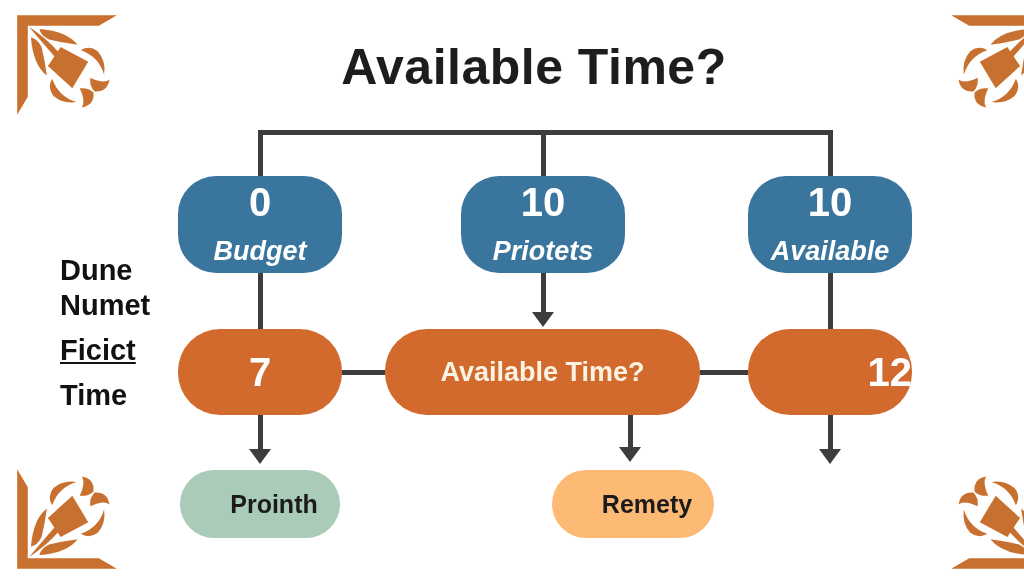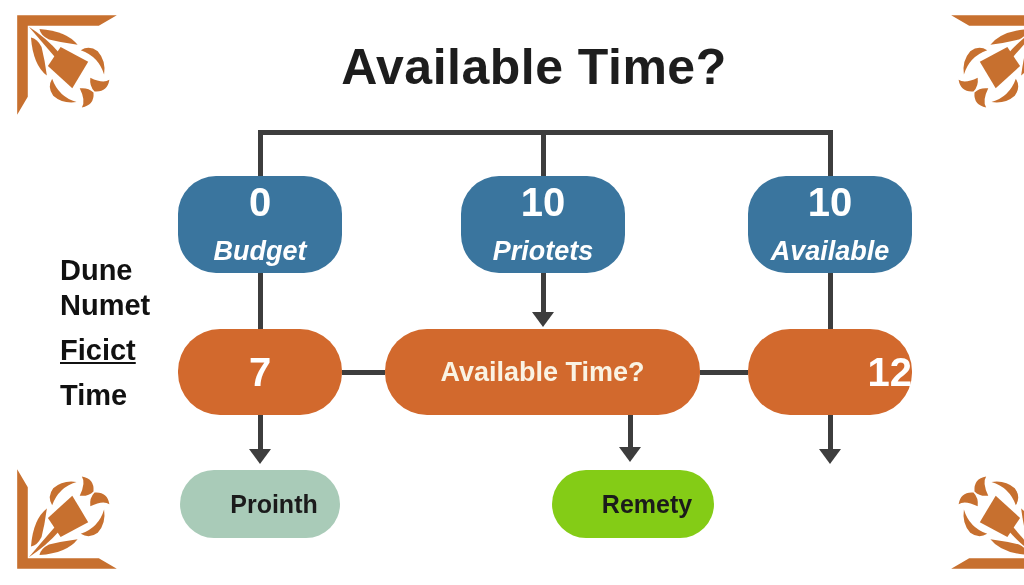--- a/index.html
+++ b/index.html
@@ -24,21 +24,21 @@
   .node{position:absolute;display:flex;flex-direction:column;align-items:center;justify-content:center;text-align:center;}
   .node-blue{background:#3a759e;border-radius:38px;color:#fff;top:176px;width:164px;height:97px;}
   .node-blue .num{font-size:40px;font-weight:800;line-height:1.0;}
   .node-blue .lbl{font-size:27px;font-weight:700;margin-top:14px;font-style:italic;}
   .node-orange{background:#d2692d;border-radius:42px;color:#fff;top:329px;height:86px;}
   .node-orange .num{font-size:40px;font-weight:800;}
   .node-orange .lbl{font-size:27px;font-weight:800;color:#faf3e3;}
   .pill{border-radius:34px;top:470px;height:68px;}
   .pill .lbl{font-size:25px;font-weight:800;color:#1b1b1b;margin-left:28px;}
   .pill-sage{background:#a9cbb8;}
-  .pill-peach{background:#84cc16;}
+  .pill-peach{background:#fdba74;}
 
   
   .n-budget{left:178px;}
   .n-flioriets{left:461px;}
   .n-priotets{left:748px;}
   .n-seven{left:178px;width:164px;}
   .n-available{left:385px;width:315px;}
   .n-twelve{left:748px;width:164px;align-items:flex-end;}
   .p-prointh{left:180px;width:160px;}
   .p-remety{left:552px;width:162px;}

